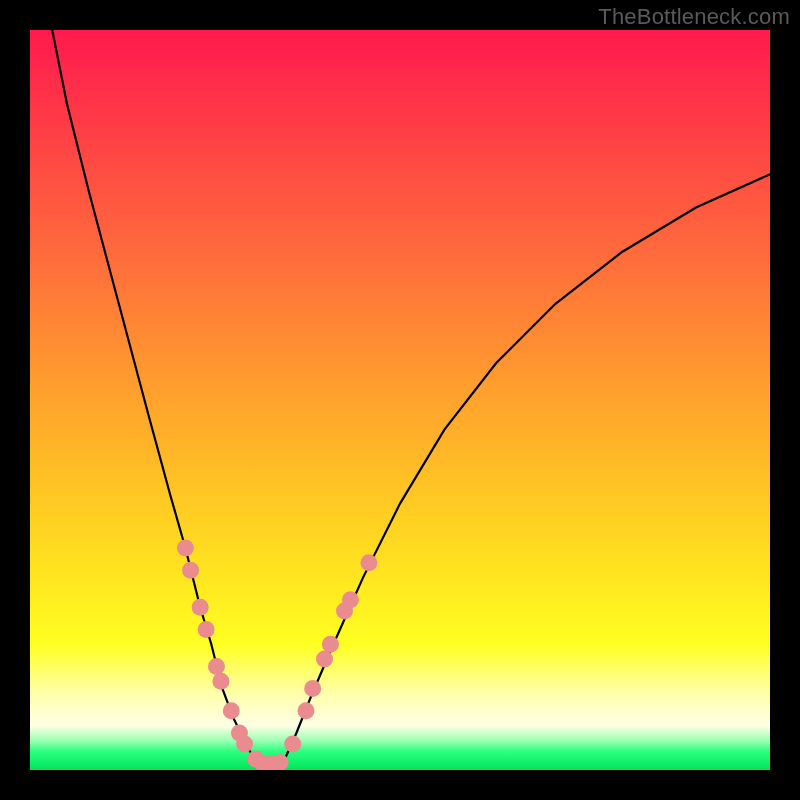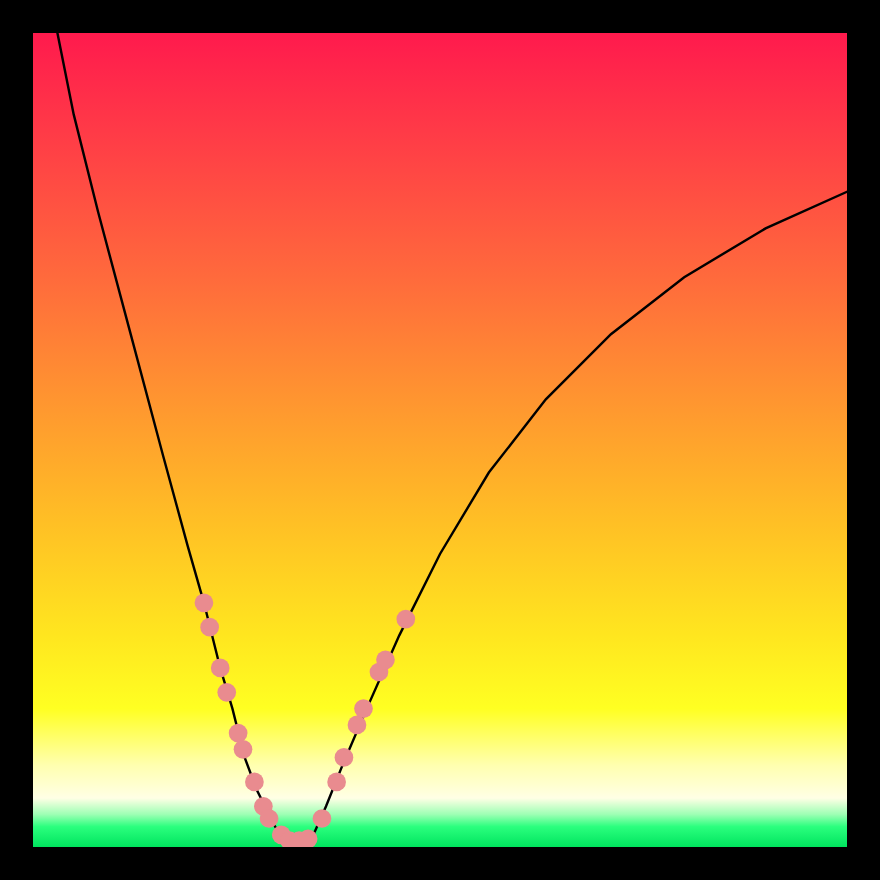--- a/index.html
+++ b/index.html
@@ -71,20 +71,21 @@
   .marker {
     fill: #e98b8f;
     stroke: none;
   }
 </style>
 </head>
 <body>
 
 <div class="frame">
 
+  <div class="watermark">TheBottleneck.com</div>
 
   <div class="plot-area">
     <div class="gradient-bg"></div>
 
     <svg class="curve" viewBox="0 0 740 740" preserveAspectRatio="none">
       <path id="left-branch-path" class="curve-line" d="M22.20 0.00 L37.00 74.00 L59.20 162.80 L88.80 273.80 L118.40 384.80 L140.60 466.20 L155.40 518.00 L170.20 577.20 L181.30 614.20 L192.40 658.60 L203.50 688.20 L214.60 710.40 L222.00 725.20 L229.40 736.30"></path>
       <path id="right-branch-path" class="curve-line" d="M251.60 736.30 L266.40 703.00 L281.20 666.00 L303.40 614.20 L333.00 547.60 L370.00 473.60 L414.40 399.60 L466.20 333.00 L525.40 273.80 L592.00 222.00 L666.00 177.60 L740.00 144.30"></path>
       <g id="markers-group">
           <circle cx="155.40" cy="518.00" r="8.5" class="marker"></circle>
           <circle cx="160.58" cy="540.20" r="8.5" class="marker"></circle>

